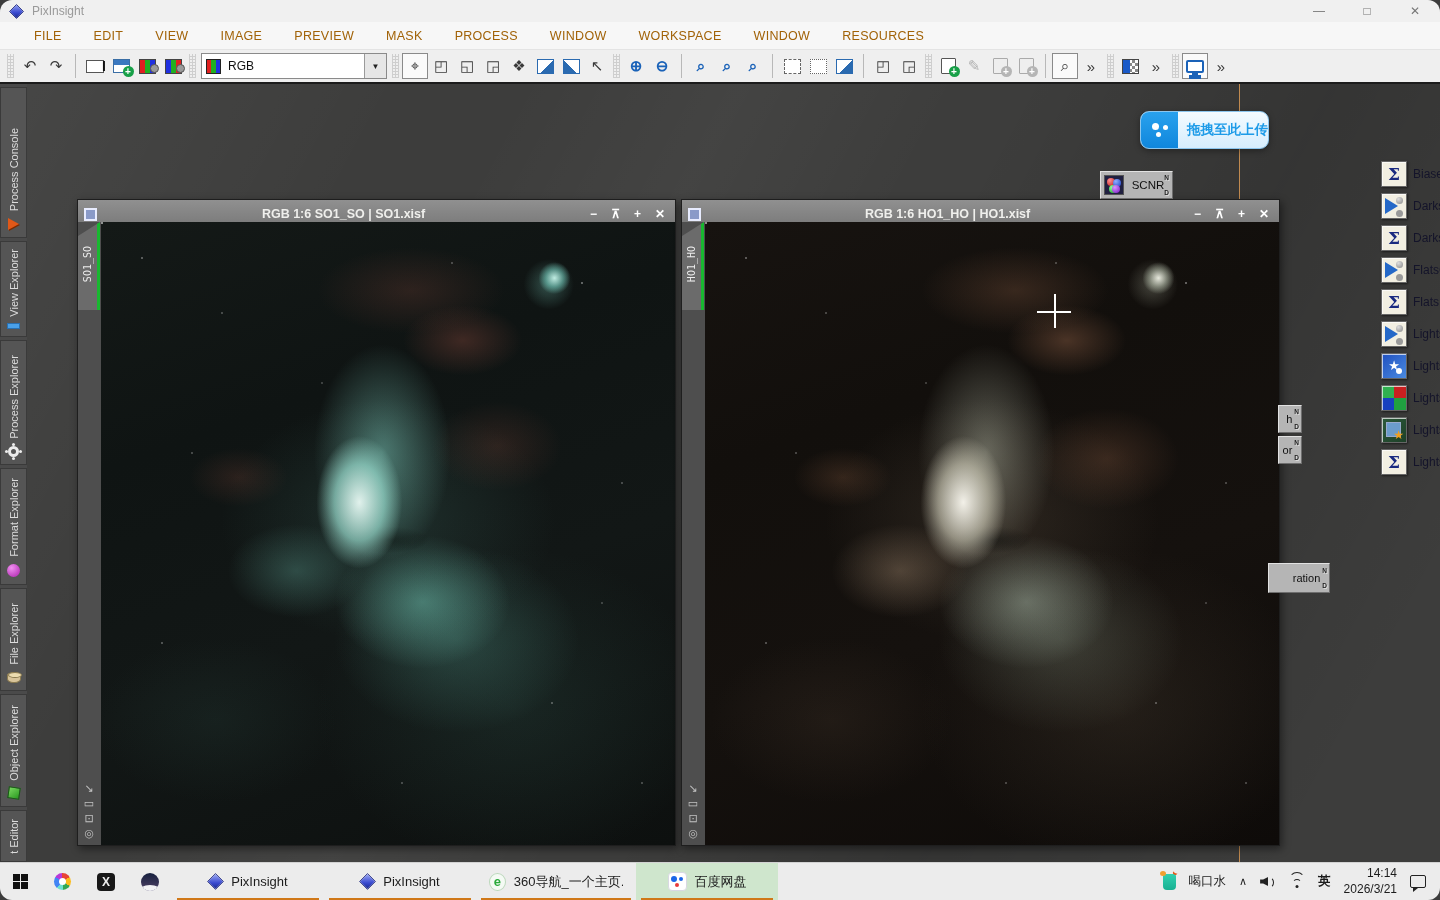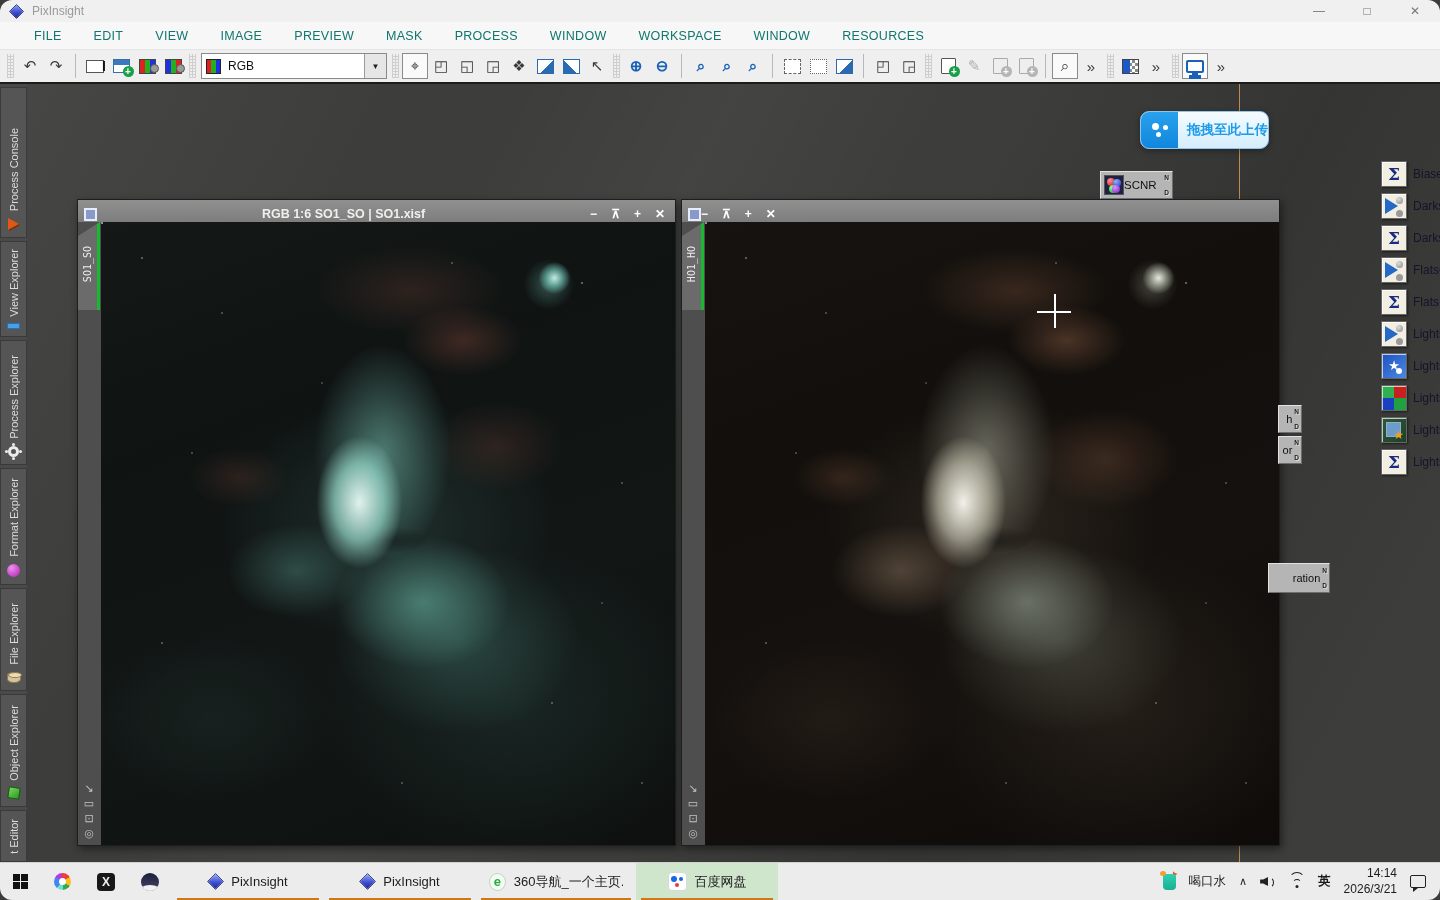--- a/index.html
+++ b/index.html
@@ -12,21 +12,21 @@
               display:flex; align-items:center; padding:0 10px; }
   .pix-diamond { width:13px; height:13px; background:linear-gradient(135deg,#8a9af0,#3a4ad0 60%,#1a2a90);
                  transform:rotate(45deg) scale(.82); border:1px solid #16207a; margin-right:9px; }
   .app-title { font-size:12px; color:#9a9a9a; }
   .winctl { margin-left:auto; display:flex; gap:34px; padding-right:8px; }
   .winctl span { font-size:12px; color:#777; width:14px; text-align:center; cursor:default; }
 
   
   .menubar { position:absolute; left:0; top:22px; width:1440px; height:28px; background:#f7f7f7;
              display:flex; align-items:center; gap:0; padding-left:18px; border-bottom:1px solid #e4e4e4; }
-  .menubar span { font-size:12.5px; color:#0f766e; padding:5px 16px; letter-spacing:.3px; }
+  .menubar span { font-size:12.5px; color:#a16207; padding:5px 16px; letter-spacing:.3px; }
 
   
   .toolbar { position:absolute; left:0; top:50px; width:1440px; height:34px; background:#efefef;
              display:flex; align-items:center; padding-left:4px; border-bottom:2px solid #1c1c1c; }
   .grip { width:7px; height:24px; margin:0 3px; background:repeating-linear-gradient(0deg,#c6c6c6 0 1px,transparent 1px 3px),
           repeating-linear-gradient(90deg,#c6c6c6 0 1px,transparent 1px 3px); opacity:.8; }
   .vsep { width:1px; height:24px; background:#b8b8b8; margin:0 6px; }
   .tbi { min-width:26px; height:26px; display:flex; align-items:center; justify-content:center;
          font-size:15px; color:#3a3a3a; }
   .tbi.blue { color:#1a62b8; font-weight:bold; }
@@ -161,21 +161,21 @@
   .upload .up-text { flex:1; text-align:right; font-size:13.5px; font-weight:bold; color:#1d9be8; }
 
   .scnr { position:absolute; left:1100px; top:87px; width:73px; height:28px; background:#b5b5b5;
           border:1px solid; border-color:#e2e2e2 #6e6e6e #6e6e6e #e2e2e2; display:flex; align-items:center; padding:0 3px; }
   .scnr-ic { width:20px; height:20px; background:#202040; border:1px solid #555; position:relative; }
   .scnr-ic i { position:absolute; width:8px; height:8px; border-radius:50%; }
   .scnr-ic i:nth-child(1) { left:2px; top:2px; background:radial-gradient(circle at 35% 30%,#ff9090,#c01818); }
   .scnr-ic i:nth-child(2) { right:2px; top:3px; background:radial-gradient(circle at 35% 30%,#90b0ff,#1838c0); }
   .scnr-ic i:nth-child(3) { left:4px; bottom:1px; background:radial-gradient(circle at 35% 30%,#90ff98,#18a028); }
   .scnr-ic i:nth-child(4) { right:3px; bottom:1px; background:radial-gradient(circle at 35% 30%,#d898ff,#7818c0); }
-  .scnr .scnr-lbl { flex:1; text-align:left; font-size:11.5px; color:#111; }
+  .scnr .scnr-lbl { flex:1; text-align:right; font-size:11.5px; color:#111; }
   .nd { display:flex; flex-direction:column; justify-content:space-between; height:22px; }
   .nd span { font-size:6.5px; font-weight:bold; color:#222; text-shadow:1px 1px 0 #ddd; }
 
   .partial { position:absolute; background:#b5b5b5; border:1px solid; border-color:#e2e2e2 #6e6e6e #6e6e6e #e2e2e2;
              display:flex; align-items:center; justify-content:flex-end; padding:0 2px; overflow:hidden; }
   .partial .plbl { font-size:11px; color:#111; margin-right:2px; }
 
   
   .procpanel { position:absolute; left:1381px; top:76px; width:120px; display:flex; flex-direction:column; gap:5px; }
   .procrow { display:flex; align-items:center; gap:6px; height:27px; }
@@ -413,20 +413,21 @@
         <div class="canvas">
           <div class="neb neb-so"></div>
           <div class="stars"></div>
         </div>
       </div>
     </div>
 
     <div class="imgwin" style="left:681px; top:115px;">
       <div class="wtitle">
         <span class="wicon"></span>
+        <span class="ttext">RGB 1:6 HO1_HO | HO1.xisf</span>
         <span class="wbtns">
           <span>−</span>
           <span>⊼</span>
           <span>+</span>
           <span>✕</span>
         </span>
       </div>
       <div class="wbody">
         <div class="tabstrip">
           <div class="wtab">

